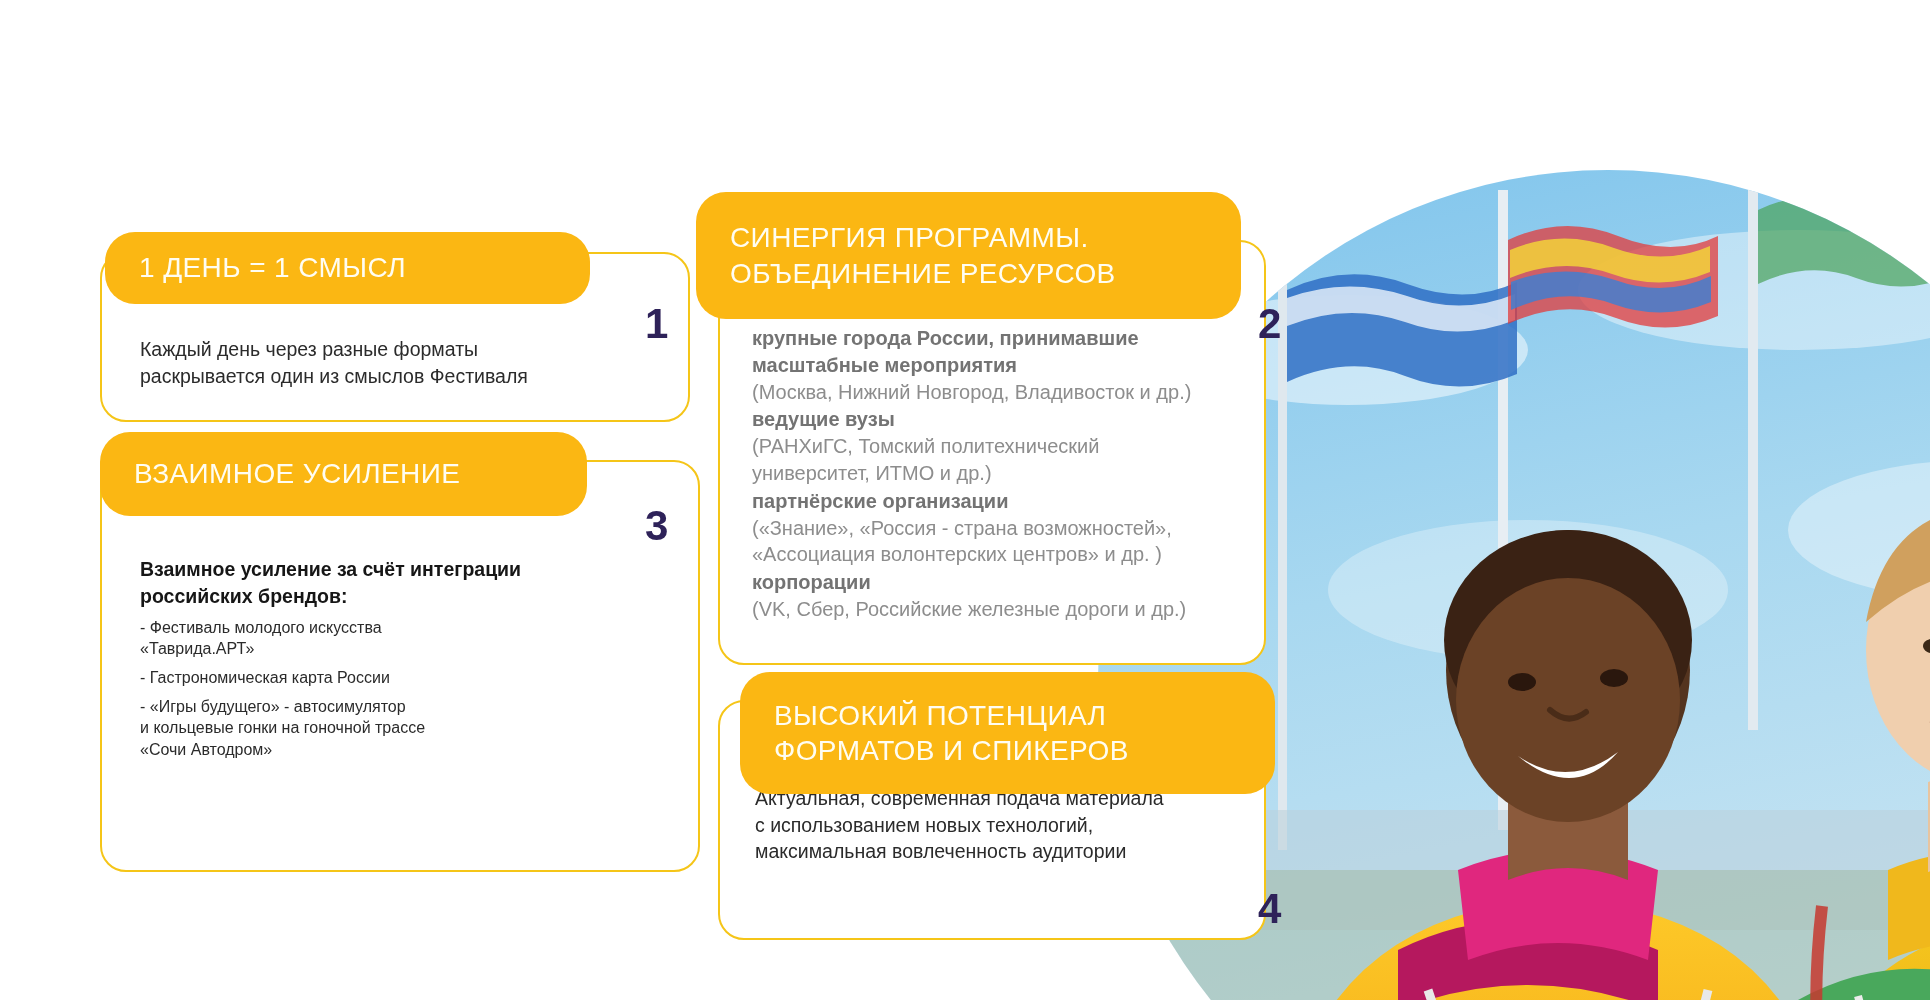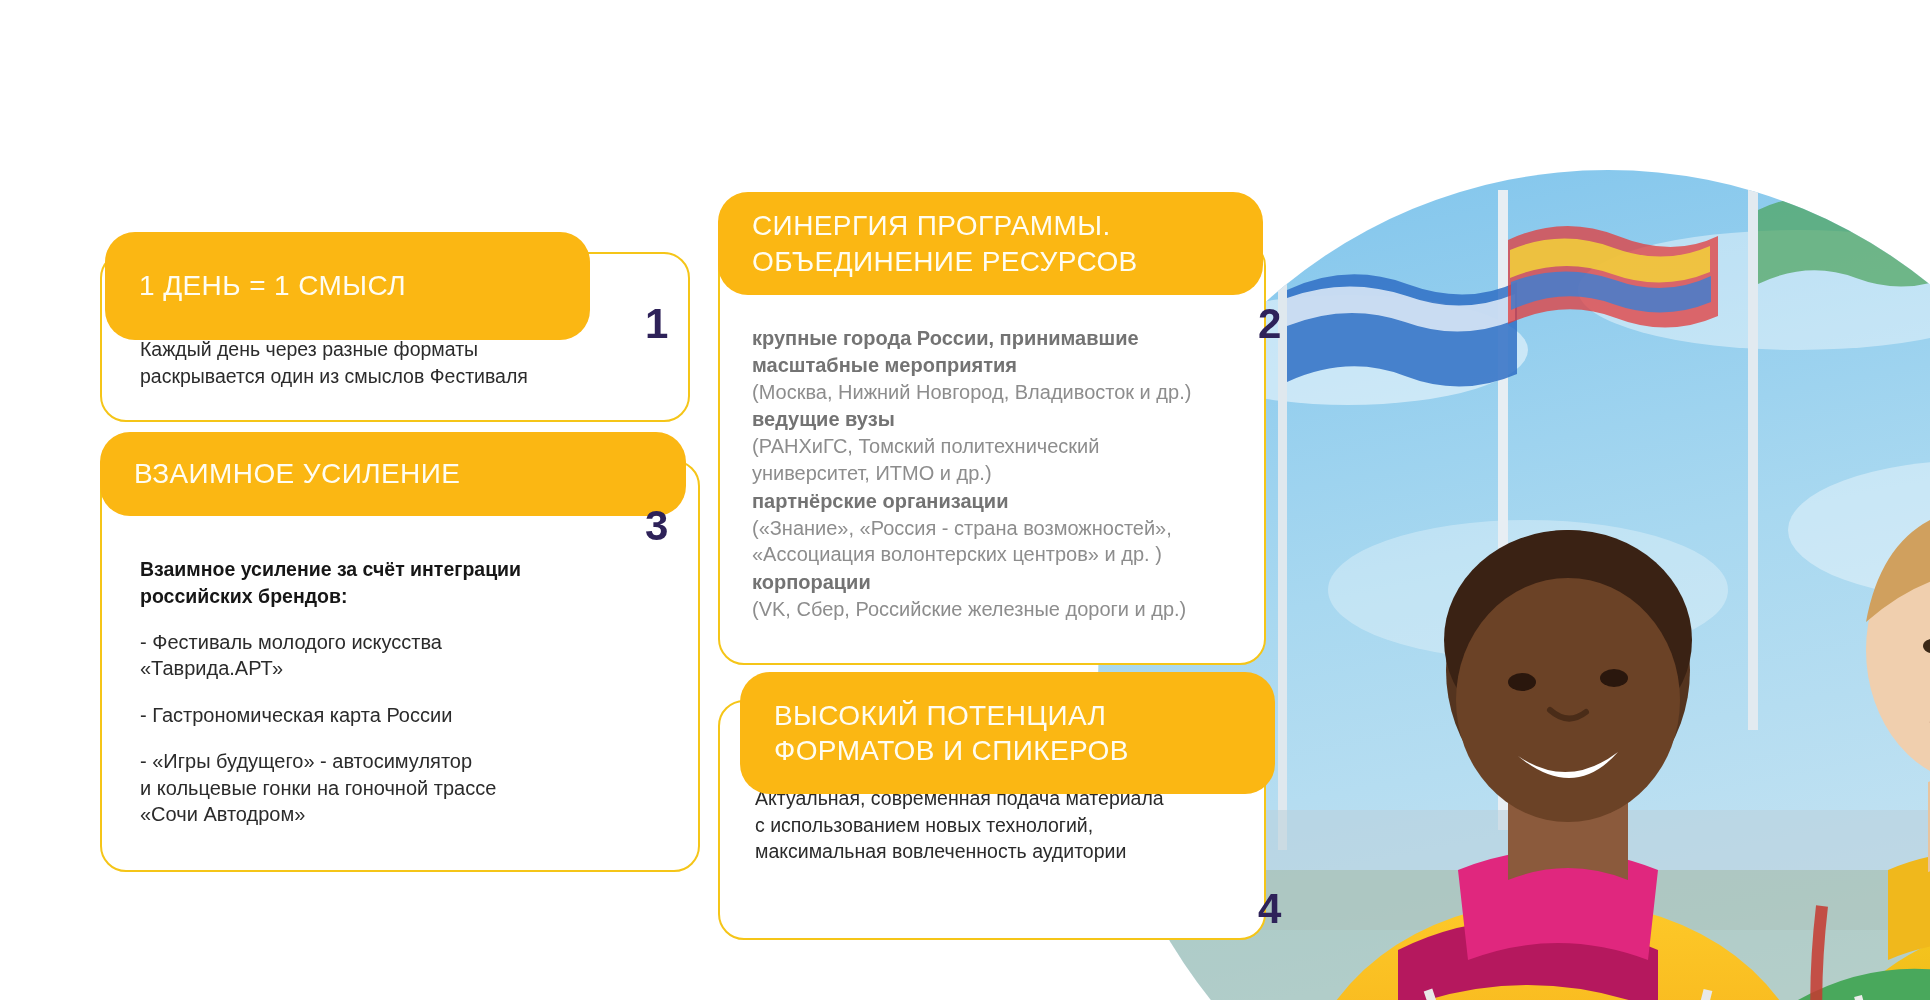--- a/index.html
+++ b/index.html
@@ -112,55 +112,55 @@
 
   
   .para {
     font-size: 19.5px;
     line-height: 1.36;
     color: #2b2b2b;
     white-space: pre-line;
   }
   .para.bold { font-weight: 700; color: #161616; }
   .bullet {
-    font-size: 20px;
+    font-size: 16px;
     line-height: 1.32;
     color: #2b2b2b;
-    margin-top: 20px;
+    margin-top: 8px;
     white-space: pre-line;
   }
   .res-item { margin-bottom: 1px; }
   .res-term {
     font-size: 20px;
     font-weight: 700;
     color: #737373;
     line-height: 1.34;
     white-space: pre-line;
   }
   .res-detail {
     font-size: 20px;
     font-weight: 400;
     color: #8d8d8d;
     line-height: 1.34;
     white-space: pre-line;
   }
 
   
   #card1      { left: 100px;  top: 252px;  width: 590px;  height: 170px; }
-  #card1-head { left: 105px;  top: 232px;  width: 485px;  height: 108px; }
+  #card1-head { left: 105px;  top: 232px;  width: 485px;  height: 72px; }
   #card1-body { left: 140px;  top: 336px;  width: 500px; }
   #num1       { left: 645px;  top: 300px; }
 
   #card3      { left: 100px;  top: 460px;  width: 600px;  height: 412px; }
-  #card3-head { left: 100px;  top: 432px;  width: 586px;  height: 84px; }
+  #card3-head { left: 100px;  top: 432px;  width: 487px;  height: 84px; }
   #card3-body { left: 140px;  top: 556px;  width: 470px; }
   #num3       { left: 645px;  top: 502px; }
 
   #card2      { left: 718px;  top: 240px;  width: 548px;  height: 425px; }
-  #card2-head { left: 718px;  top: 192px;  width: 545px;  height: 103px; }
+  #card2-head { left: 696px;  top: 192px;  width: 545px;  height: 127px; }
   #card2-body { left: 752px;  top: 325px;  width: 520px; }
   #num2       { left: 1258px; top: 300px; }
 
   #card4      { left: 718px;  top: 700px;  width: 548px;  height: 240px; }
   #card4-head { left: 740px;  top: 672px;  width: 535px;  height: 122px; }
   #card4-body { left: 755px;  top: 785px;  width: 500px; }
   #num4       { left: 1258px; top: 885px; }
 </style>
 </head>
 <body>

